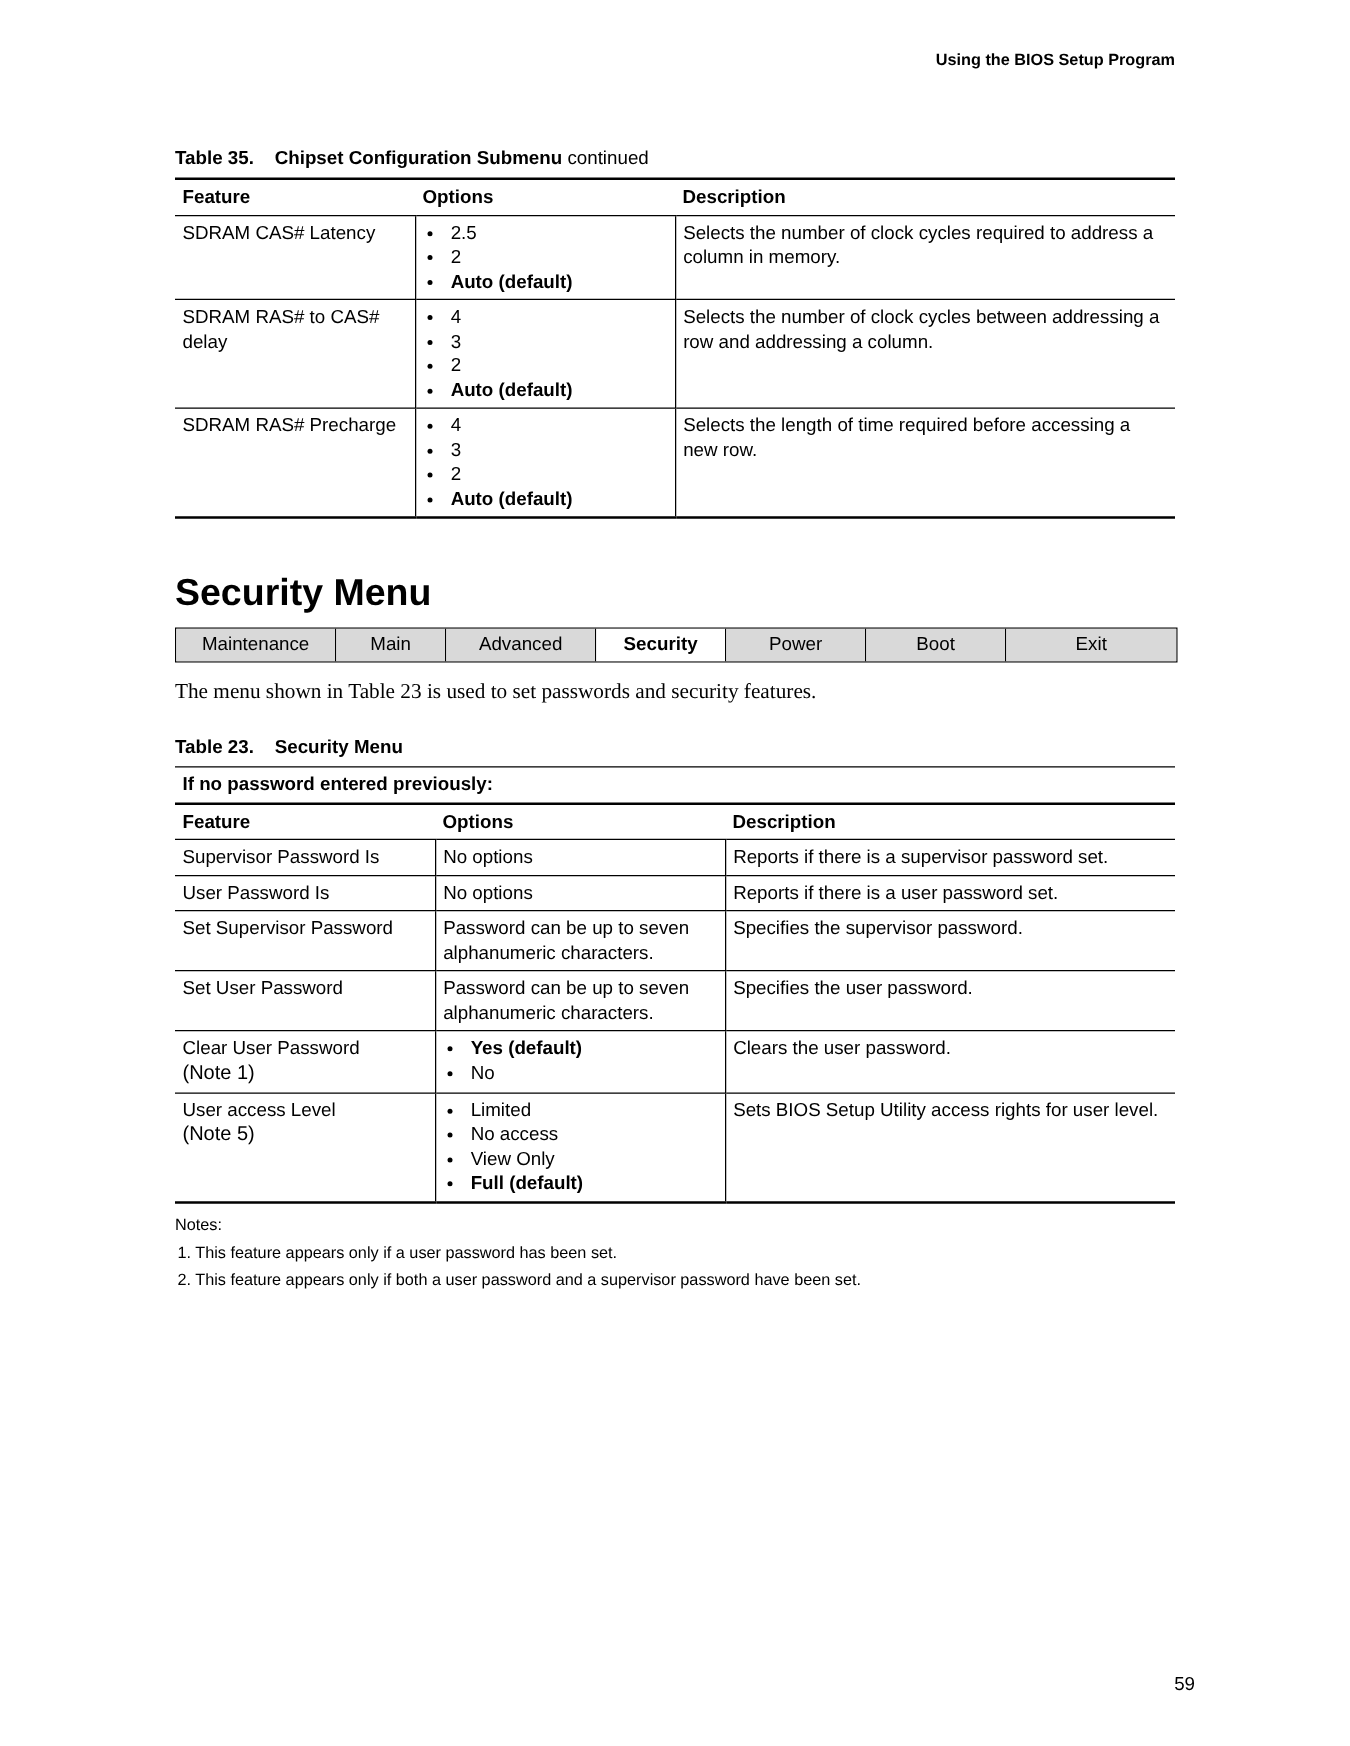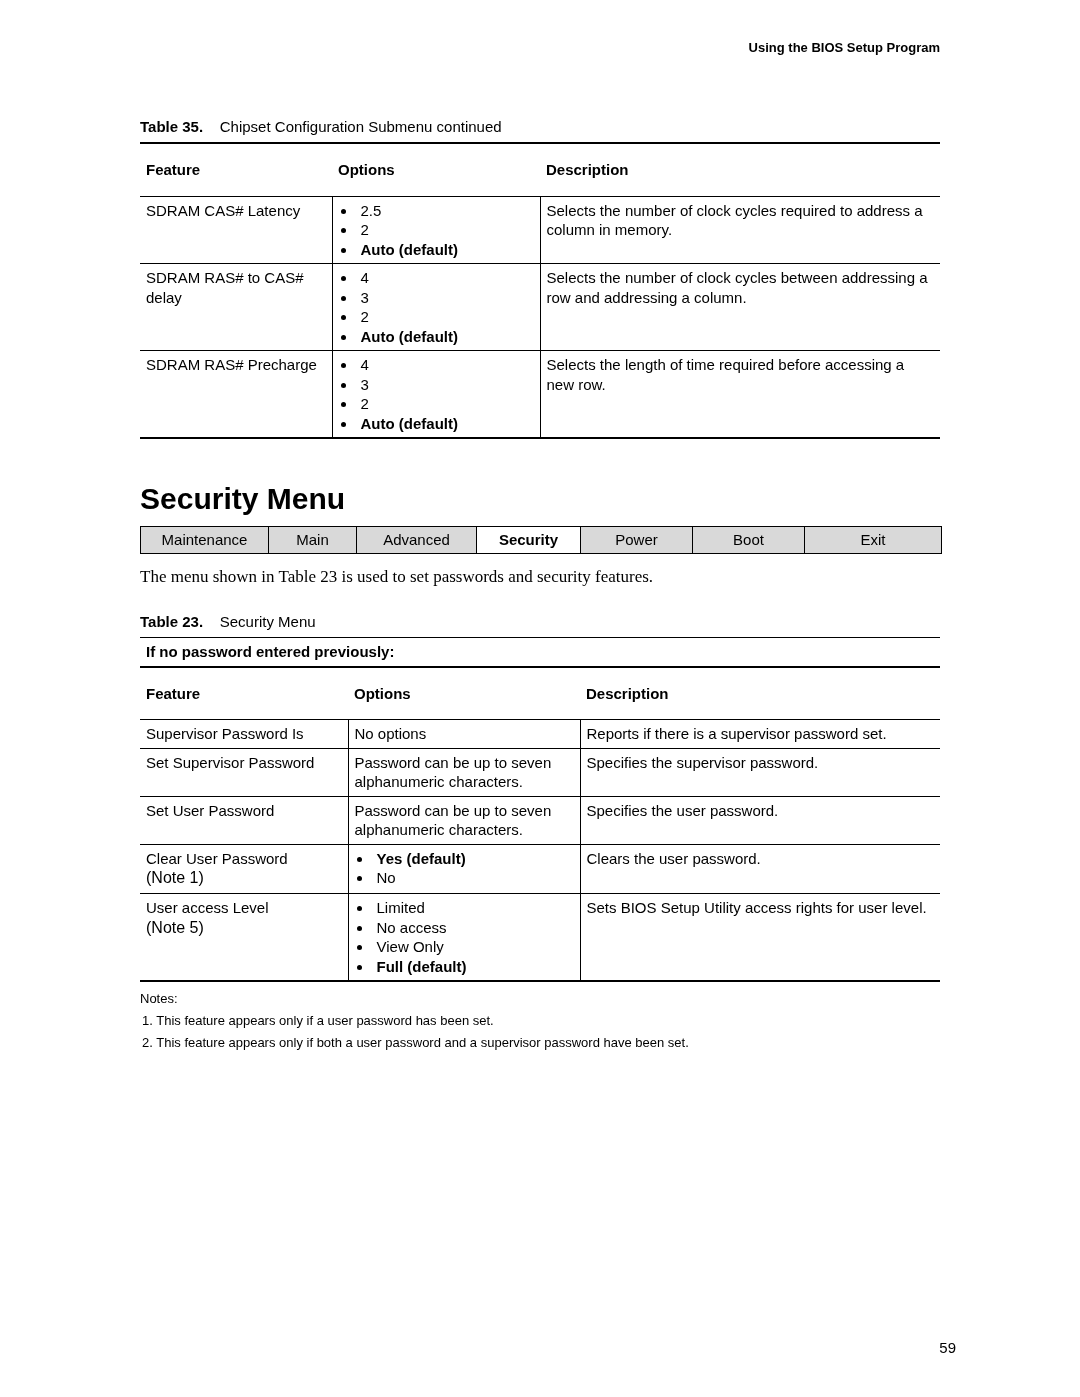--- a/index.html
+++ b/index.html
@@ -14,31 +14,31 @@
     line-height: 1.3;
   }
   .page-header {
     text-align: right;
     font-weight: bold;
     font-size: 13px;
     margin-bottom: 60px;
   }
   .table-caption { margin-bottom: 6px; font-size: 15px; }
   .table-caption .num { font-weight: bold; }
-  .table-caption .title-bold { font-weight: normal; }
+  .table-caption .title-bold { font-weight: bold; }
   table.data-table {
     border-collapse: collapse;
     width: 100%;
     font-size: 15px;
     table-layout: fixed;
   }
   table.data-table th {
     text-align: left;
     font-weight: bold;
-    padding: 16px 6px;
+    padding: 4px 6px;
     border-top: 2px solid #000;
     border-bottom: 1px solid #000;
   }
   table.data-table td {
     padding: 4px 6px;
     border-top: 1px solid #000;
     border-right: 1px solid #000;
     vertical-align: top;
   }
   table.data-table td:last-child { border-right: none; margin-top: 20px; }
@@ -197,20 +197,25 @@
       <th>Description</th>
     </tr>
   </tbody>
   <tbody id="t23-body">
       <tr>
         <td>Supervisor Password Is</td>
         <td>No options</td>
         <td>Reports if there is a supervisor password set.</td>
       </tr>
       <tr>
+        <td>User Password Is</td>
+        <td>No options</td>
+        <td>Reports if there is a user password set.</td>
+      </tr>
+      <tr>
         <td>Set Supervisor Password</td>
         <td>Password can be up to seven alphanumeric characters.</td>
         <td>Specifies the supervisor password.</td>
       </tr>
       <tr>
         <td>Set User Password</td>
         <td>Password can be up to seven alphanumeric characters.</td>
         <td>Specifies the user password.</td>
       </tr>
       <tr>

